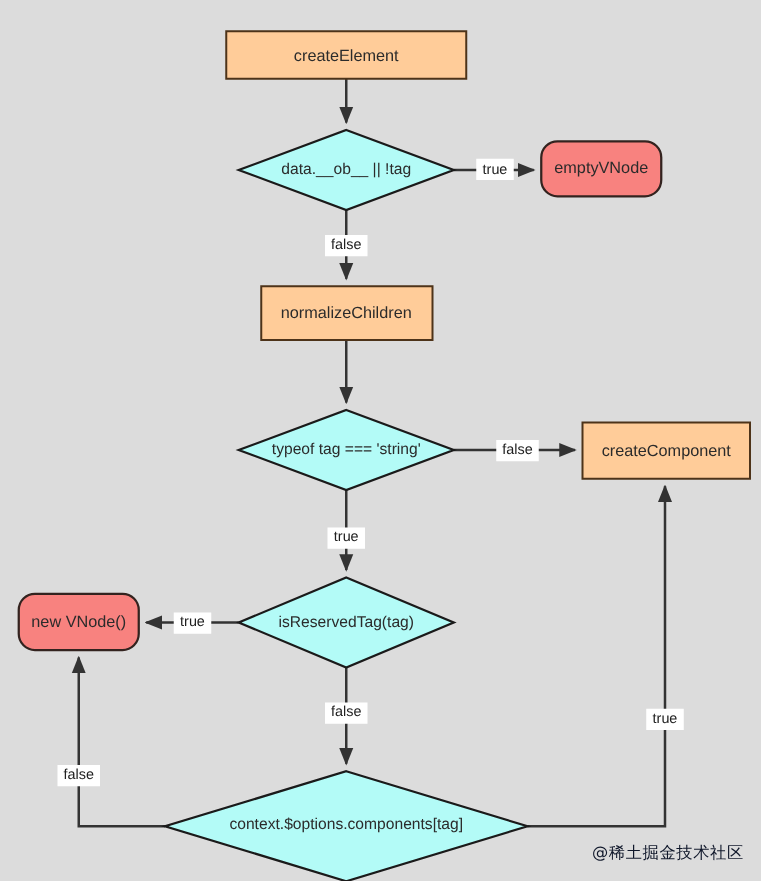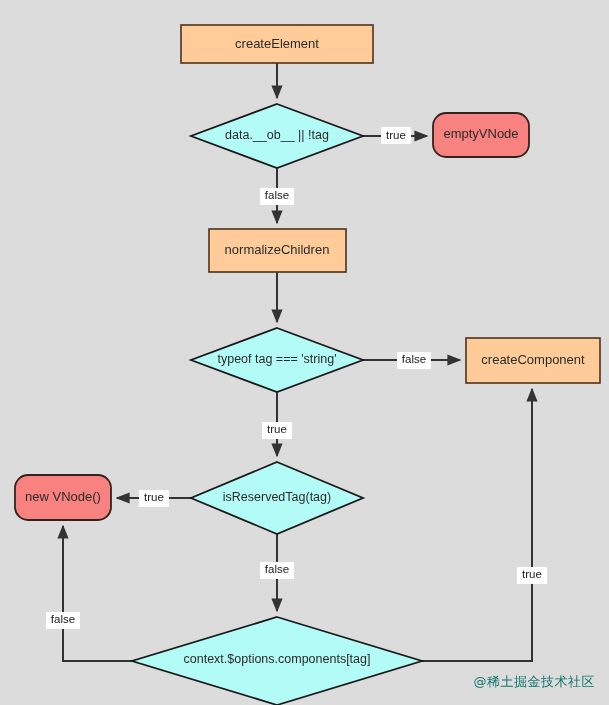--- a/index.html
+++ b/index.html
@@ -63,21 +63,21 @@
     fill: #202020;
     text-anchor: middle;
     dominant-baseline: middle;
   }
   .watermark {
     position: absolute;
     right: 14px;
     bottom: 14px;
     font-family: "DejaVu Sans", sans-serif;
     font-size: 13px;
-    color: #0f766e;
+    color: #0f172a;
     letter-spacing: 0.5px;
     user-select: none;
   }
 </style>
 </head>
 <body>
 
 <div id="page">
 
   <svg id="flow" viewBox="0 0 609 705">

